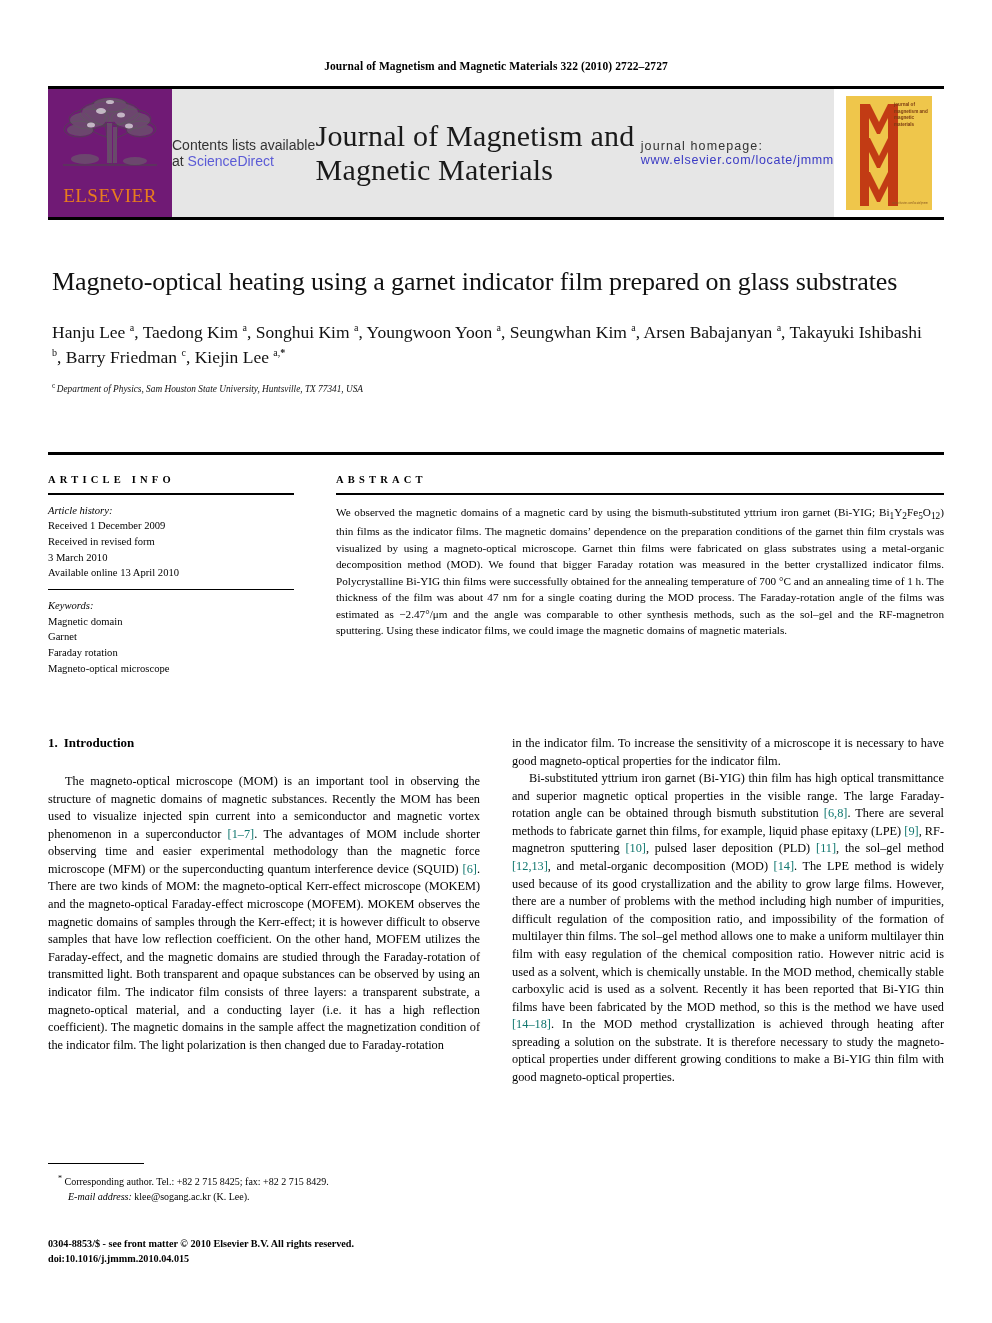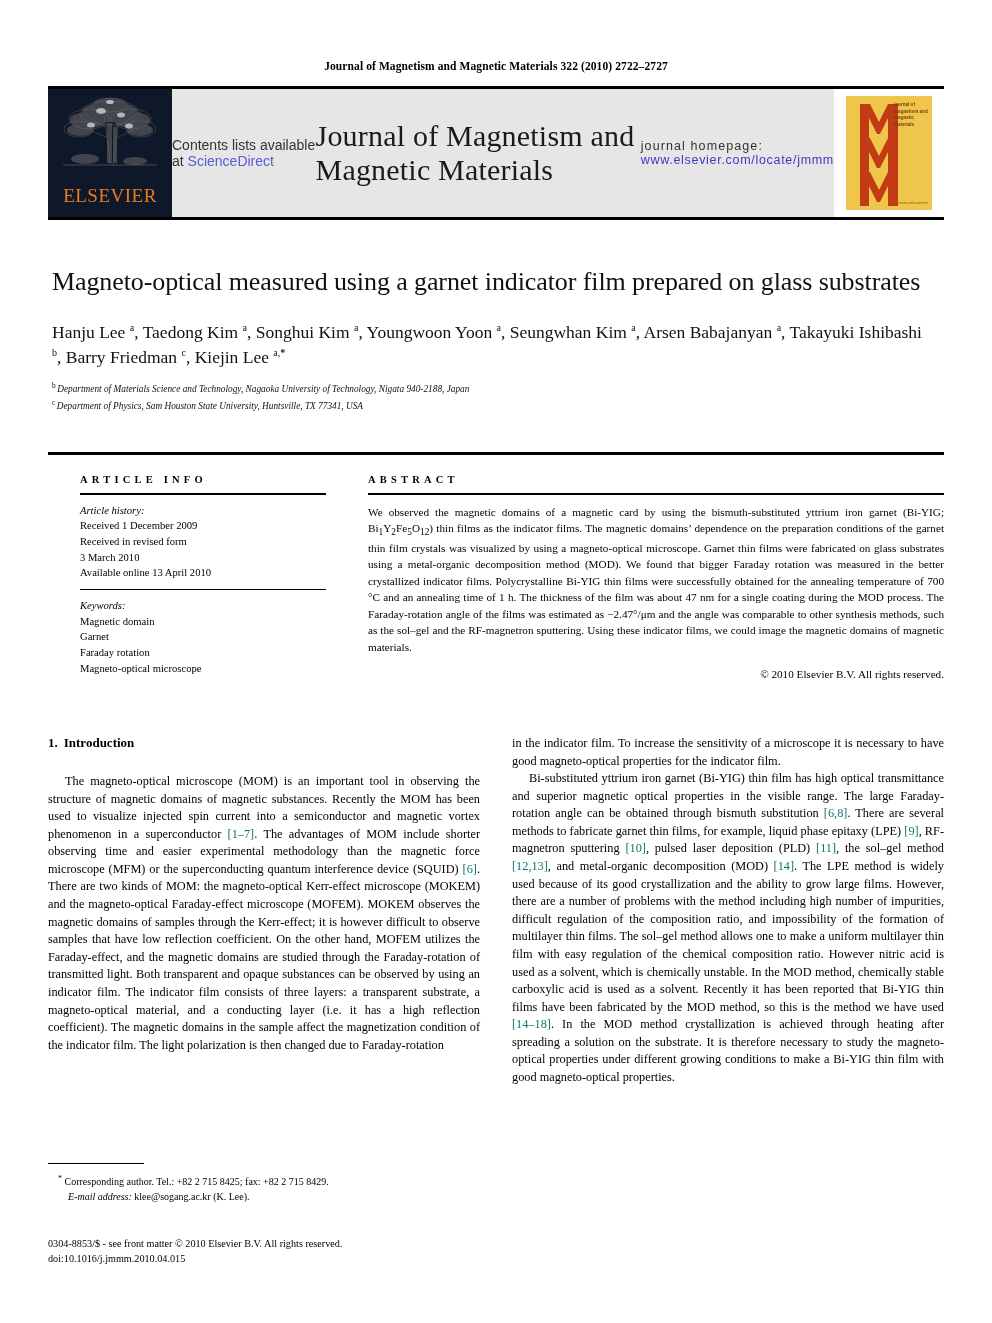--- a/index.html
+++ b/index.html
@@ -53,21 +53,21 @@
     margin-top: 0px;
   }
   .masthead-body {
     display: flex;
     align-items: stretch;
     height: 128px;
   }
   .elsevier-logo {
     width: 124px;
     flex: 0 0 124px;
-    background: #0f172a;
+    background: #701a75;
     display: flex;
     flex-direction: column;
     align-items: center;
     justify-content: flex-start;
     padding-top: 4px;
     box-sizing: border-box;
   }
   .tree-svg { display:block; }
   .elsevier-word {
     font-family: "Liberation Serif", serif;
@@ -194,21 +194,20 @@
     width: 896px;
   }
   .band-rule-top {
     height: 2.5px;
     background: #000;
     width: 100%;
   }
   .band-cols {
     display: flex;
     margin-top: 19px;
-    margin-left: 32px;
   }
   .col-info { width: 246px; flex: 0 0 246px; }
   .col-gap  { width: 42px; flex: 0 0 42px; }
   .col-abs  { flex: 1 1 auto; }
   .sec-head {
     font-family: "Liberation Serif", serif;
     font-size: 10.5px;
     font-weight: bold;
     letter-spacing: 4.2px;
     color: #000;
@@ -294,20 +293,21 @@
   }
   .foot-email .ital { font-style: italic; }
 
   .imprint {
     position: absolute;
     top: 1237px;
     left: 48px;
     width: 450px;
     font-size: 10.2px;
     line-height: 1.45;
+    font-weight: bold;
   }
 </style>
 </head>
 <body>
 
 <div class="page">
 
   <div class="running-head">Journal of Magnetism and Magnetic Materials 322 (2010) 2722–2727</div>
 
   <div class="masthead">
@@ -376,26 +376,23 @@
           <div class="cover-title">journal of magnetism and magnetic materials</div>
           <div class="cover-foot">www.elsevier.com/locate/jmmm</div>
         </div>
       </div>
 
     </div>
     <div class="rule-thick-bottom"></div>
   </div>
 
   <div class="title-block">
-    <h1 class="paper-title">Magneto-optical measured using a garnet indicator film prepared on glass substrates</h1>
+    <h1 class="paper-title">Magneto-optical heating using a garnet indicator film prepared on glass substrates</h1>
     <div class="authors">Hanju Lee <sup>a</sup>, Taedong Kim <sup>a</sup>, Songhui Kim <sup>a</sup>, Youngwoon Yoon <sup>a</sup>, Seungwhan Kim <sup>a</sup>, Arsen Babajanyan <sup>a</sup>, Takayuki Ishibashi <sup>b</sup>, Barry Friedman <sup>c</sup>, Kiejin Lee <sup>a,<b>*</b></sup></div>
     <div class="affiliations">
-      <div>
-        <span class="marker">b</span><span>Department of Materials Science and Technology, Nagaoka University of Technology, Nigata 940-2188, Japan</span>
-      </div>
       <div>
         <span class="marker">c</span><span>Department of Physics, Sam Houston State University, Huntsville, TX 77341, USA</span>
       </div>
     </div>
   </div>
 
   <div class="band">
     <div class="band-rule-top"></div>
     <div class="band-cols">
 
@@ -418,21 +415,20 @@
           <div>Magneto-optical microscope</div>
         </div>
       </div>
 
       <div class="col-gap"></div>
 
       <div class="col-abs">
         <div class="sec-head">ABSTRACT</div>
         <div class="sec-rule"></div>
         <div class="abs-body">We observed the magnetic domains of a magnetic card by using the bismuth-substituted yttrium iron garnet (Bi-YIG; Bi<sub>1</sub>Y<sub>2</sub>Fe<sub>5</sub>O<sub>12</sub>) thin films as the indicator films. The magnetic domains’ dependence on the preparation conditions of the garnet thin film crystals was visualized by using a magneto-optical microscope. Garnet thin films were fabricated on glass substrates using a metal-organic decomposition method (MOD). We found that bigger Faraday rotation was measured in the better crystallized indicator films. Polycrystalline Bi-YIG thin films were successfully obtained for the annealing temperature of 700 °C and an annealing time of 1 h. The thickness of the film was about 47 nm for a single coating during the MOD process. The Faraday-rotation angle of the films was estimated as −2.47°/μm and the angle was comparable to other synthesis methods, such as the sol–gel and the RF-magnetron sputtering. Using these indicator films, we could image the magnetic domains of magnetic materials.</div>
-        <div class="abs-copy">© 2010 Elsevier B.V. All rights reserved.</div>
       </div>
 
     </div>
   </div>
 
   <div class="maincols">
     <div class="mcol">
       <div class="h2">
         <span class="num">1.</span><span>Introduction</span>
       </div>

